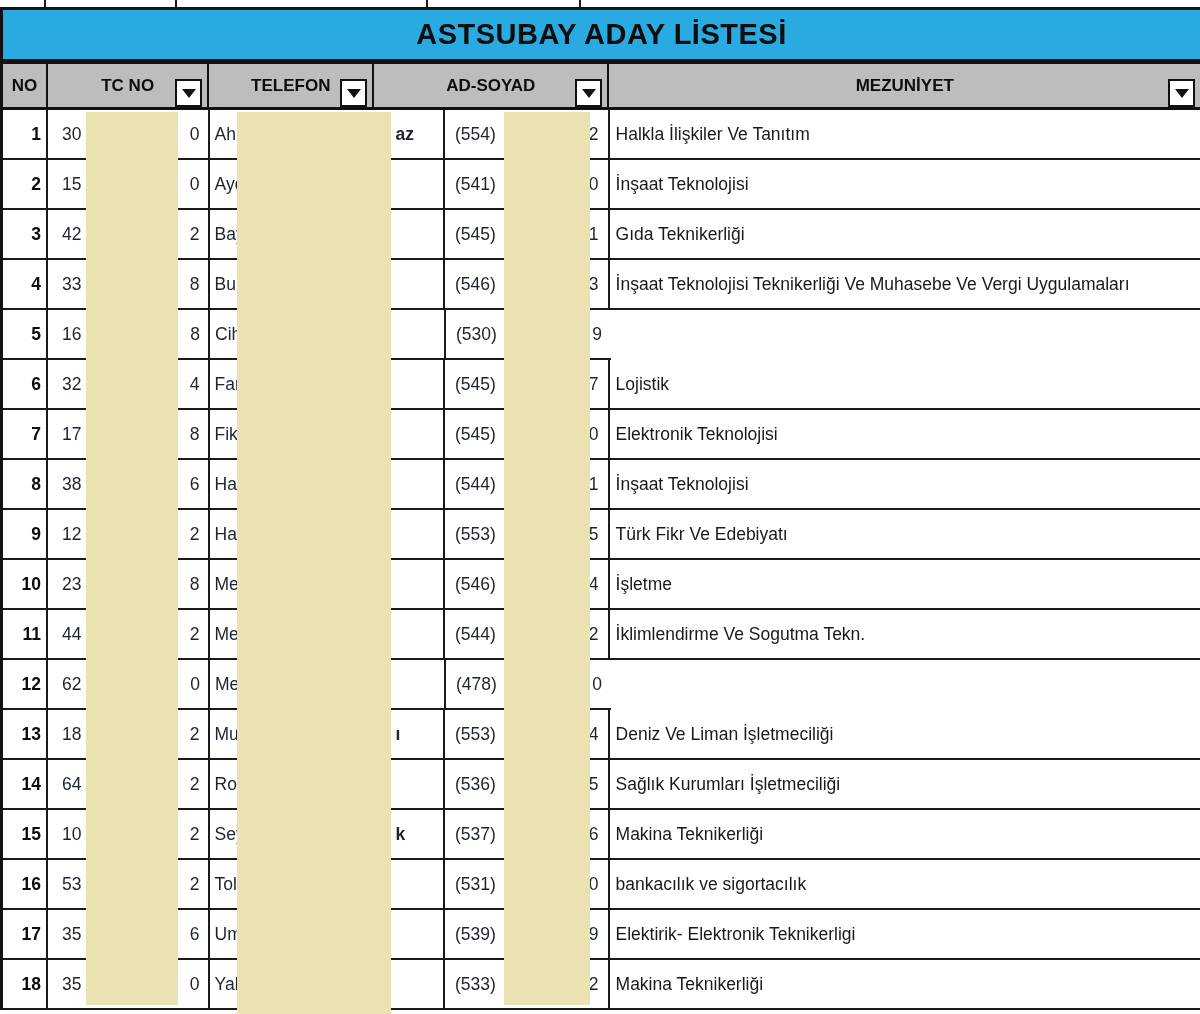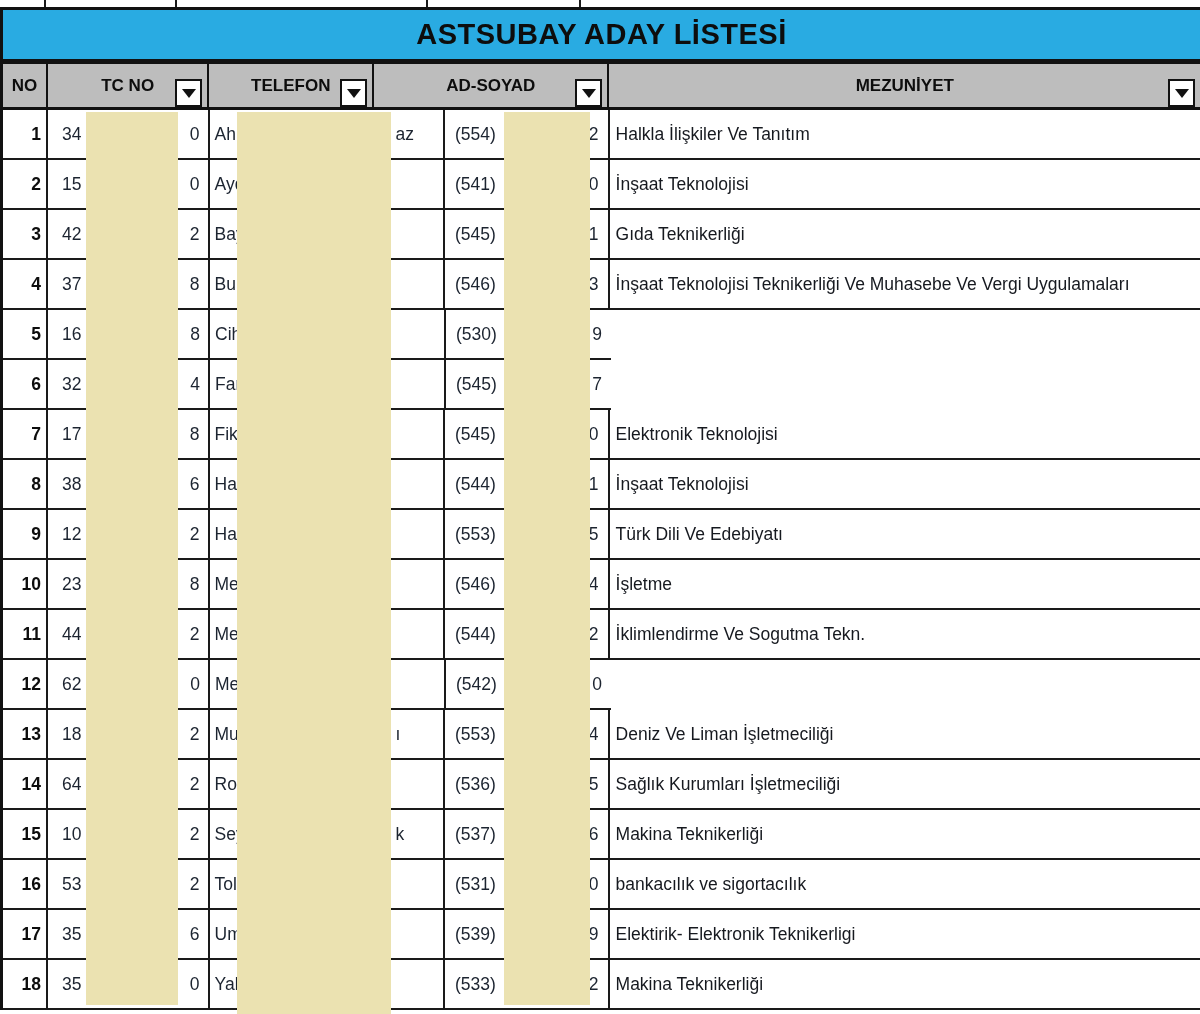--- a/index.html
+++ b/index.html
@@ -34,21 +34,21 @@
   
   .rows { position:absolute; left:0; top:110px; width:1200px; }
   .row { display:flex; height:50px; border-left:3px solid #111; }
   .cell { height:50px; border-right:2px solid #1a1a1a; border-bottom:2px solid #1a1a1a;
           font-size:17.5px; color:#1c2430; line-height:48px; white-space:nowrap; overflow:hidden;
           background:#ffffff; }
   .cell:last-child { border-right:none; }
   .c-no  { width:45px;  font-weight:bold; color:#0d0d0d; text-align:right; padding-right:5px; }
   .c-tc  { width:162px; display:flex; justify-content:space-between; padding:0 8px 0 14px; }
   .c-ad  { width:236px; position:relative; padding-left:5px; }
-  .c-ad .name-end { position:absolute; left:186px; top:0; }
+  .c-ad .name-end { position:absolute; left:186px; top:0;font-weight:bold; }
   .c-tel { width:165px; display:flex; justify-content:space-between; padding:0 9px 0 10px; }
   .c-mez { width:592px; padding-left:6px; color:#16191f; }
 
   
   .redact { position:absolute; background:#EBE2B1; z-index:5; }
   .redact-tc  { left:86px;  top:112px; width:92px;  height:893px; }
   .redact-ad  { left:237px; top:112px; width:154px; height:902px; }
   .redact-tel { left:504px; top:112px; width:86px;  height:893px; }
 </style>
 </head>
@@ -94,21 +94,21 @@
       <span class="filter-btn">
           <span class="tri"></span>
         </span>
     </div>
   </div>
 
   <div class="rows" id="rows">
       <div class="row">
         <div class="cell c-no">1</div>
         <div class="cell c-tc">
-          <span>34</span>
+          <span>30</span>
           <span>0</span>
         </div>
         <div class="cell c-ad"><span>Ahm</span><span class="name-end">az</span></div>
         <div class="cell c-tel">
           <span>(554)</span>
           <span>2</span>
         </div>
         <div class="cell c-mez">Halkla İlişkiler Ve Tanıtım</div>
       </div>
       <div class="row">
@@ -133,21 +133,21 @@
         <div class="cell c-ad"><span>Bay</span></div>
         <div class="cell c-tel">
           <span>(545)</span>
           <span>1</span>
         </div>
         <div class="cell c-mez">Gıda Teknikerliği</div>
       </div>
       <div class="row">
         <div class="cell c-no">4</div>
         <div class="cell c-tc">
-          <span>37</span>
+          <span>33</span>
           <span>8</span>
         </div>
         <div class="cell c-ad"><span>Bur</span></div>
         <div class="cell c-tel">
           <span>(546)</span>
           <span>3</span>
         </div>
         <div class="cell c-mez">İnşaat Teknolojisi Teknikerliği Ve Muhasebe Ve Vergi Uygulamaları</div>
       </div>
       <div class="row">
@@ -166,20 +166,21 @@
         <div class="cell c-no">6</div>
         <div class="cell c-tc">
           <span>32</span>
           <span>4</span>
         </div>
         <div class="cell c-ad"><span>Far</span></div>
         <div class="cell c-tel">
           <span>(545)</span>
           <span>7</span>
         </div>
+        <div class="cell c-mez">Lojistik</div>
       </div>
       <div class="row">
         <div class="cell c-no">7</div>
         <div class="cell c-tc">
           <span>17</span>
           <span>8</span>
         </div>
         <div class="cell c-ad"><span>Fikr</span></div>
         <div class="cell c-tel">
           <span>(545)</span>
@@ -204,21 +205,21 @@
         <div class="cell c-no">9</div>
         <div class="cell c-tc">
           <span>12</span>
           <span>2</span>
         </div>
         <div class="cell c-ad"><span>Hat</span></div>
         <div class="cell c-tel">
           <span>(553)</span>
           <span>5</span>
         </div>
-        <div class="cell c-mez">Türk Dili Ve Edebiyatı</div>
+        <div class="cell c-mez">Türk Fikr Ve Edebiyatı</div>
       </div>
       <div class="row">
         <div class="cell c-no">10</div>
         <div class="cell c-tc">
           <span>23</span>
           <span>8</span>
         </div>
         <div class="cell c-ad"><span>Me</span></div>
         <div class="cell c-tel">
           <span>(546)</span>
@@ -240,21 +241,21 @@
         <div class="cell c-mez">İklimlendirme Ve Sogutma Tekn.</div>
       </div>
       <div class="row">
         <div class="cell c-no">12</div>
         <div class="cell c-tc">
           <span>62</span>
           <span>0</span>
         </div>
         <div class="cell c-ad"><span>Me</span></div>
         <div class="cell c-tel">
-          <span>(542)</span>
+          <span>(478)</span>
           <span>0</span>
         </div>
       </div>
       <div class="row">
         <div class="cell c-no">13</div>
         <div class="cell c-tc">
           <span>18</span>
           <span>2</span>
         </div>
         <div class="cell c-ad"><span>Mur</span><span class="name-end">ı</span></div>

